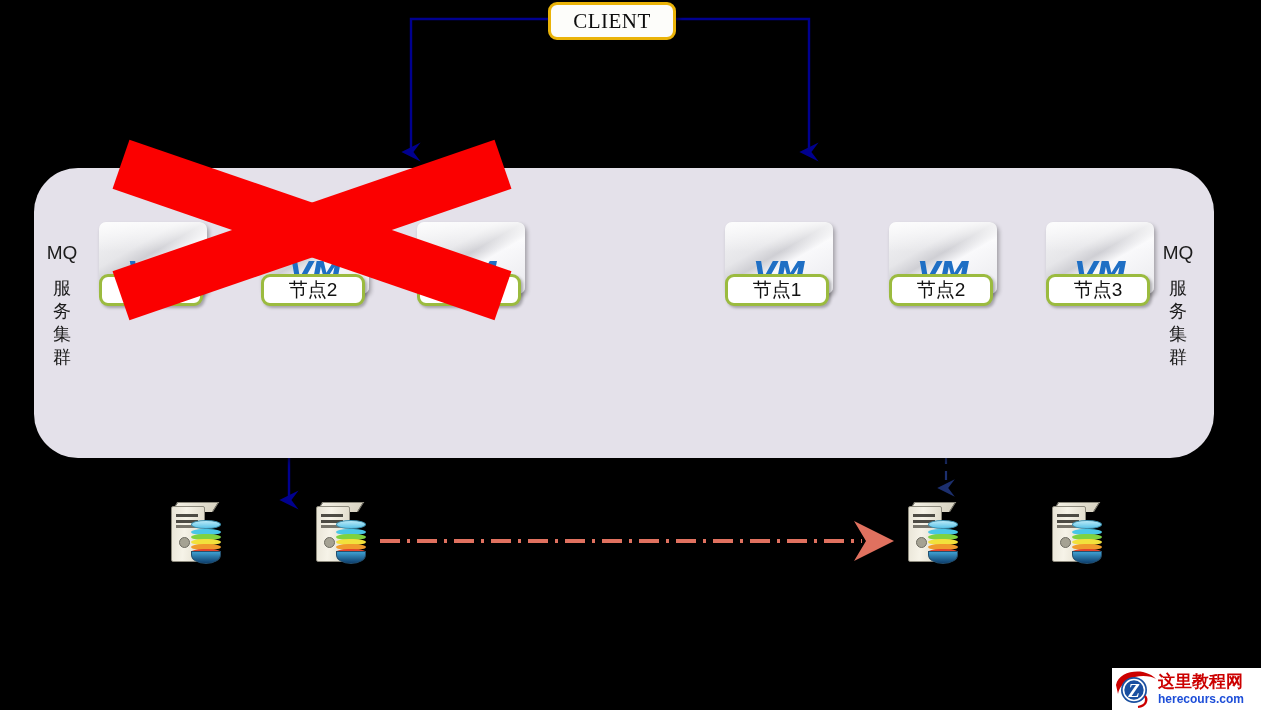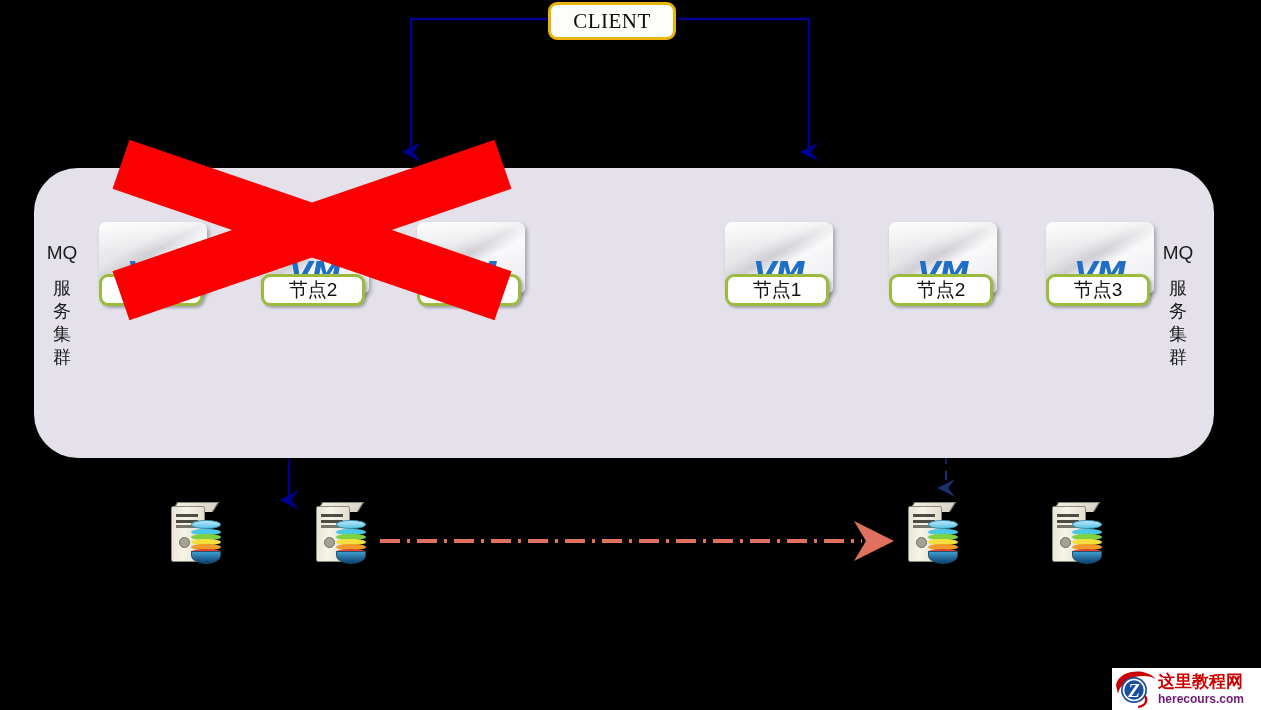--- a/index.html
+++ b/index.html
@@ -252,21 +252,21 @@
     font-family: Liberation Serif, serif;
     font-weight: bold;
     font-size: 17px;
     color: #cc0000;
     letter-spacing: 0px;
   }
   #wm-en {
     font-family: "Liberation Sans", sans-serif;
     font-weight: bold;
     font-size: 12px;
-    color: #701a75;
+    color: #1d4ed8;
     margin-top: 3px;
   }
 </style>
 </head>
 <body>
 
 <div id="stage">
 
   <svg class="overlay">
     <defs>

